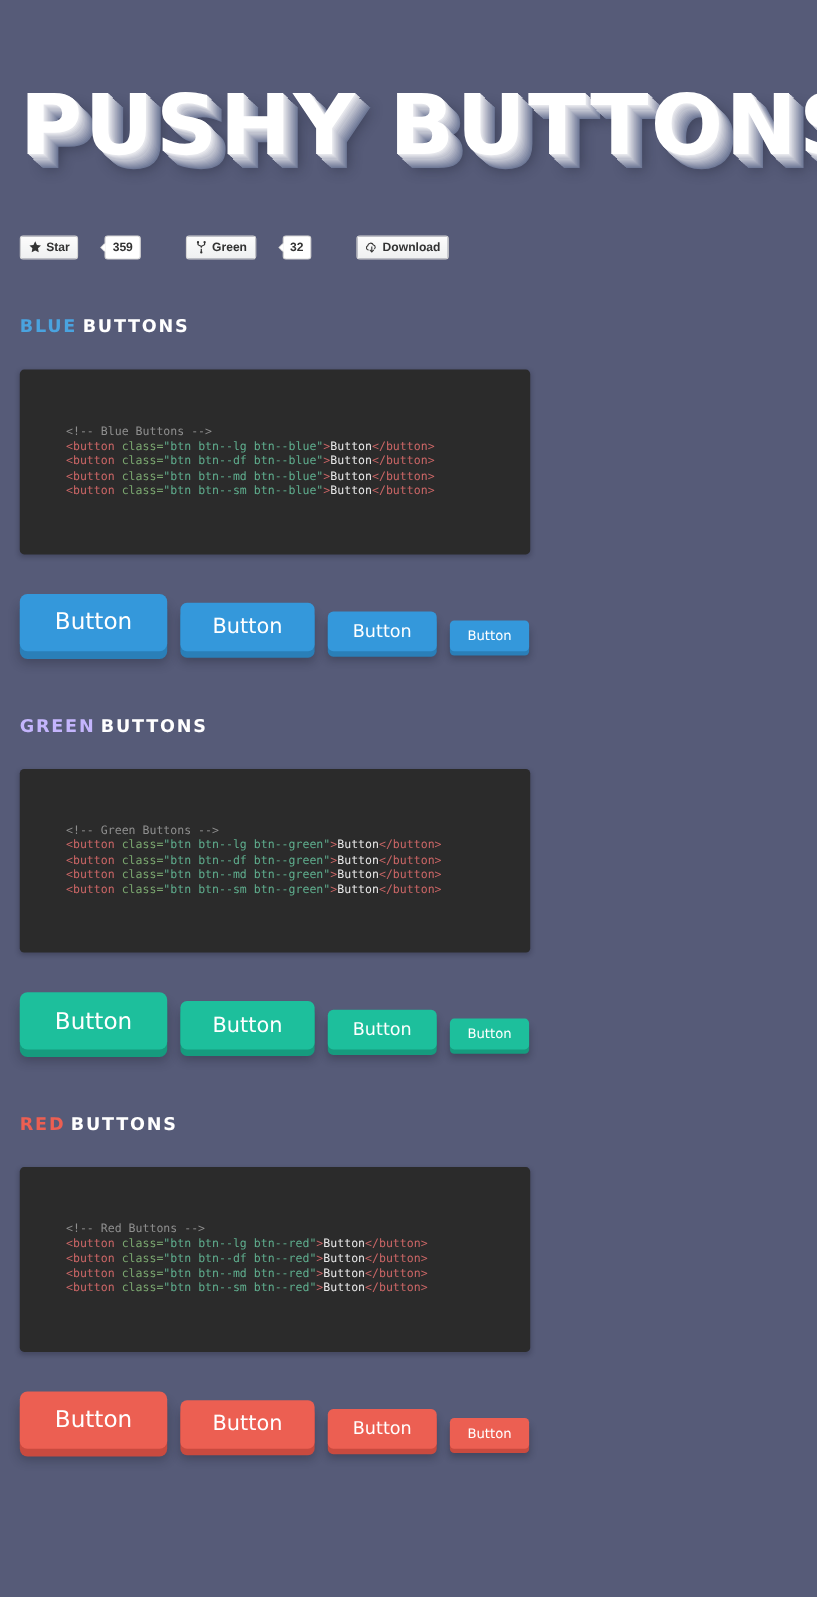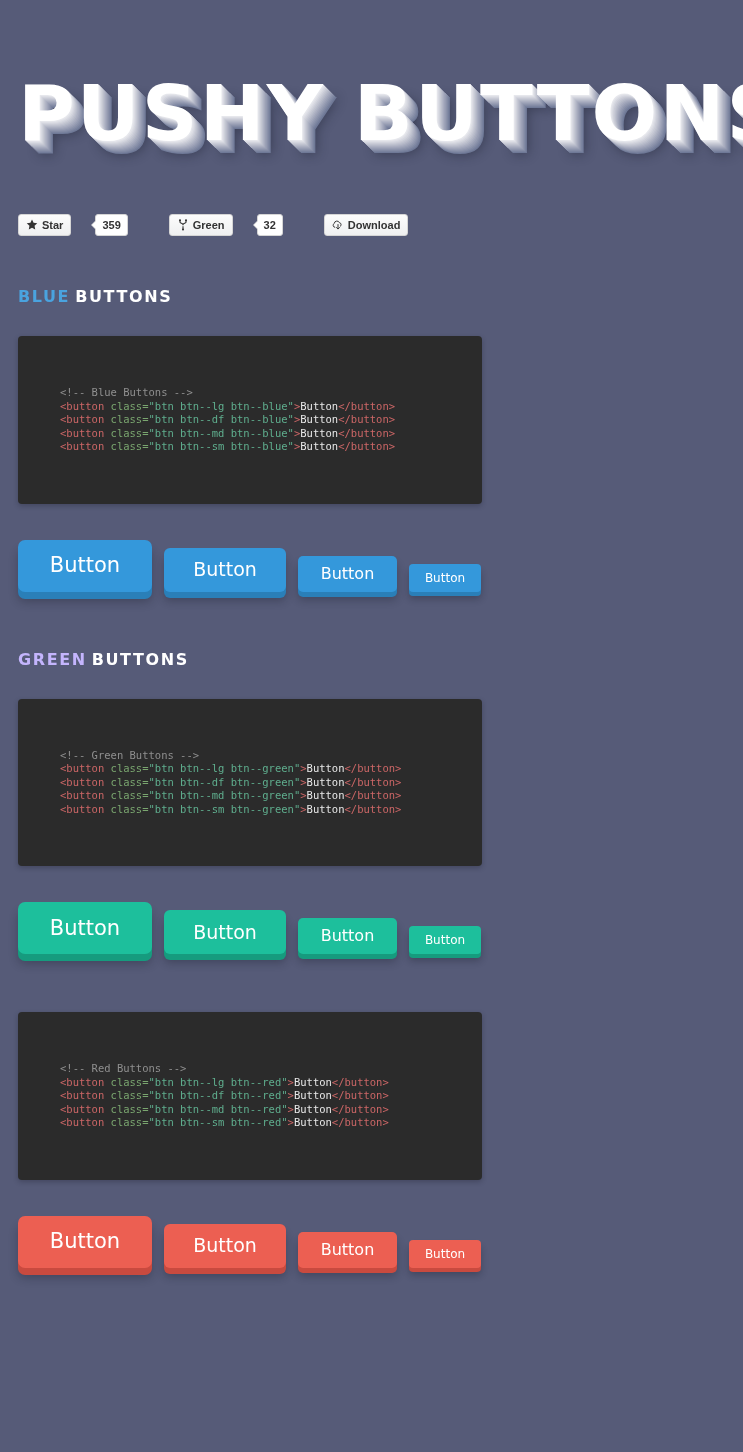--- a/index.html
+++ b/index.html
@@ -287,20 +287,23 @@
     </div>
     <div class="btn-row">
       <button class="btn btn--lg btn--green" style="background: rgb(29, 191, 156); box-shadow: rgb(22, 155, 126) 0px 7px 0px, rgba(20, 22, 35, 0.3) 0px 10px 10px;">Button</button>
       <button class="btn btn--df btn--green" style="background: rgb(29, 191, 156); box-shadow: rgb(22, 155, 126) 0px 6px 0px, rgba(20, 22, 35, 0.3) 0px 9px 9px;">Button</button>
       <button class="btn btn--md btn--green" style="background: rgb(29, 191, 156); box-shadow: rgb(22, 155, 126) 0px 5px 0px, rgba(20, 22, 35, 0.3) 0px 8px 8px;">Button</button>
       <button class="btn btn--sm btn--green" style="background: rgb(29, 191, 156); box-shadow: rgb(22, 155, 126) 0px 4px 0px, rgba(20, 22, 35, 0.3) 0px 7px 7px;">Button</button>
     </div>
   </div>
 
   <div class="section">
+    <h2 class="section-head">
+      <span class="accent" style="color: rgb(236, 95, 82);">RED</span><span>BUTTONS</span>
+    </h2>
     <div class="code-box">
       <pre><span class="tok-comment">&lt;!-- Red Buttons --&gt;</span>
 <span class="tok-tag">&lt;button </span><span class="tok-attr">class=</span><span class="tok-str">"btn btn--lg btn--red"</span><span class="tok-tag">&gt;</span><span class="tok-text">Button</span><span class="tok-tag">&lt;/button&gt;</span>
 <span class="tok-tag">&lt;button </span><span class="tok-attr">class=</span><span class="tok-str">"btn btn--df btn--red"</span><span class="tok-tag">&gt;</span><span class="tok-text">Button</span><span class="tok-tag">&lt;/button&gt;</span>
 <span class="tok-tag">&lt;button </span><span class="tok-attr">class=</span><span class="tok-str">"btn btn--md btn--red"</span><span class="tok-tag">&gt;</span><span class="tok-text">Button</span><span class="tok-tag">&lt;/button&gt;</span>
 <span class="tok-tag">&lt;button </span><span class="tok-attr">class=</span><span class="tok-str">"btn btn--sm btn--red"</span><span class="tok-tag">&gt;</span><span class="tok-text">Button</span><span class="tok-tag">&lt;/button&gt;</span></pre>
     </div>
     <div class="btn-row">
       <button class="btn btn--lg btn--red" style="background: rgb(236, 95, 82); box-shadow: rgb(201, 74, 63) 0px 7px 0px, rgba(20, 22, 35, 0.3) 0px 10px 10px;">Button</button>
       <button class="btn btn--df btn--red" style="background: rgb(236, 95, 82); box-shadow: rgb(201, 74, 63) 0px 6px 0px, rgba(20, 22, 35, 0.3) 0px 9px 9px;">Button</button>

